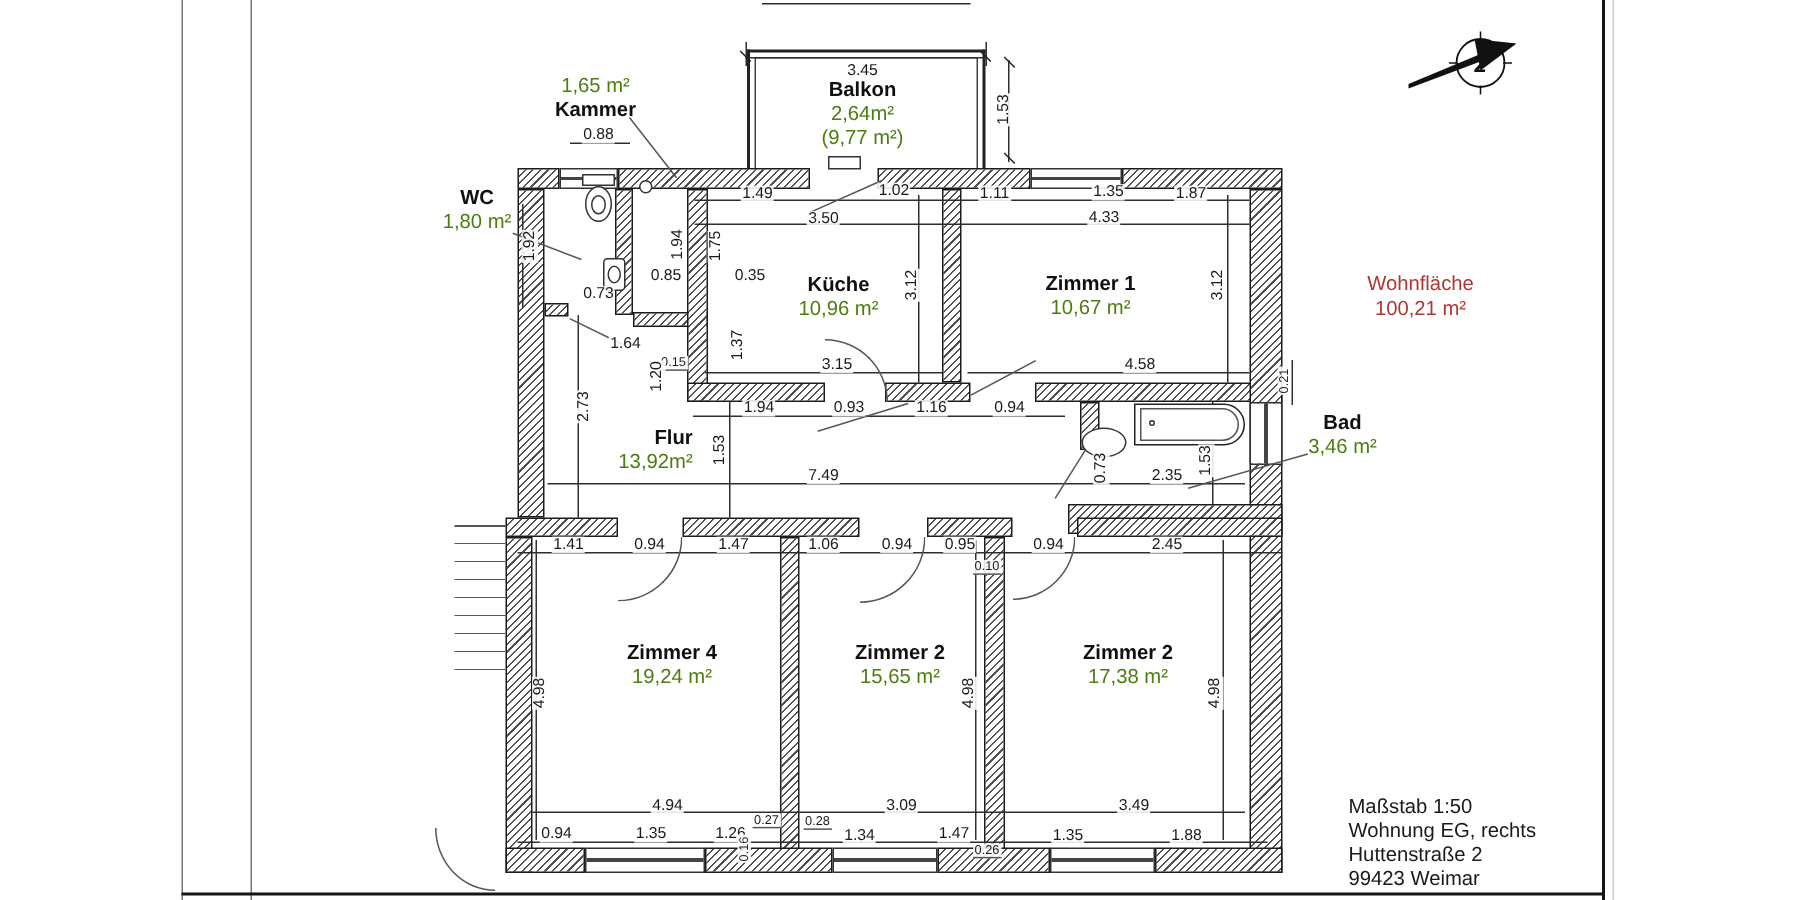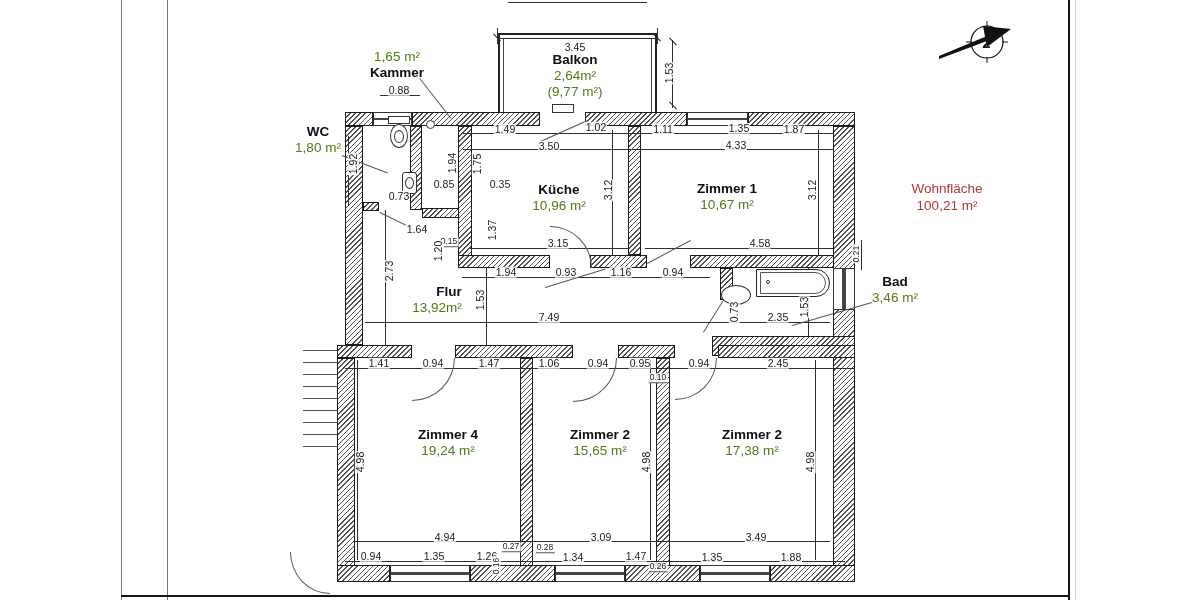--- a/index.html
+++ b/index.html
@@ -158,20 +158,26 @@
     <line x1="31" y1="30" x2="37" y2="30" stroke="#111" stroke-width="1"></line>
     <line x1="67" y1="30" x2="73" y2="30" stroke="#111" stroke-width="1"></line>
     <text x="52" y="36" font-size="17" font-style="italic" font-weight="bold" text-anchor="middle" fill="#111">z</text>
   </svg>
 
   <div id="wohnflaeche">
     <div>Wohnfläche</div>
     <div>100,21 m²</div>
   </div>
 
+  <div id="title-block">
+      <div>Maßstab 1:50</div>
+      <div>Wohnung EG, rechts</div>
+      <div>Huttenstraße 2</div>
+      <div>99423 Weimar</div>
+    </div>
 <span class="dim" style="left: 575px; top: 47px;">3.45</span>
     <span class="dim v" style="left: 669px; top: 73px;">1.53</span>
     <span class="dim" style="left: 399px; top: 90px;">0.88</span>
     <span class="dim" style="left: 505px; top: 129px;">1.49</span>
     <span class="dim" style="left: 596px; top: 127px;">1.02</span>
     <span class="dim" style="left: 663px; top: 129px;">1.11</span>
     <span class="dim" style="left: 739px; top: 128px;">1.35</span>
     <span class="dim" style="left: 794px; top: 129px;">1.87</span>
     <span class="dim" style="left: 549px; top: 146px;">3.50</span>
     <span class="dim" style="left: 736px; top: 145px;">4.33</span>

